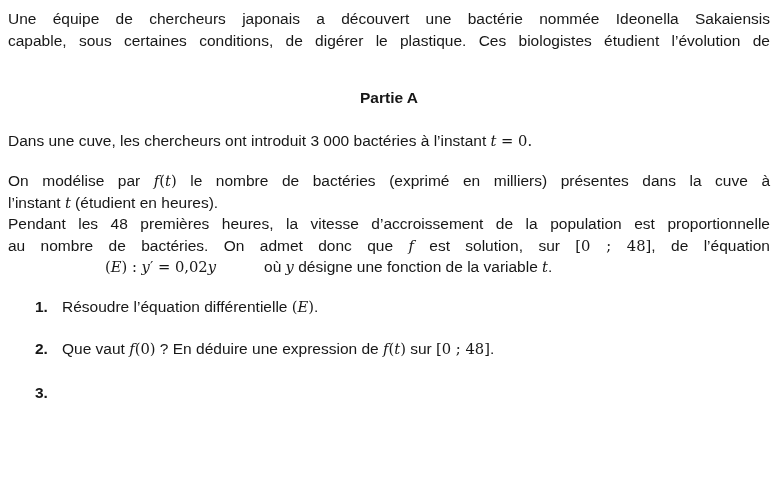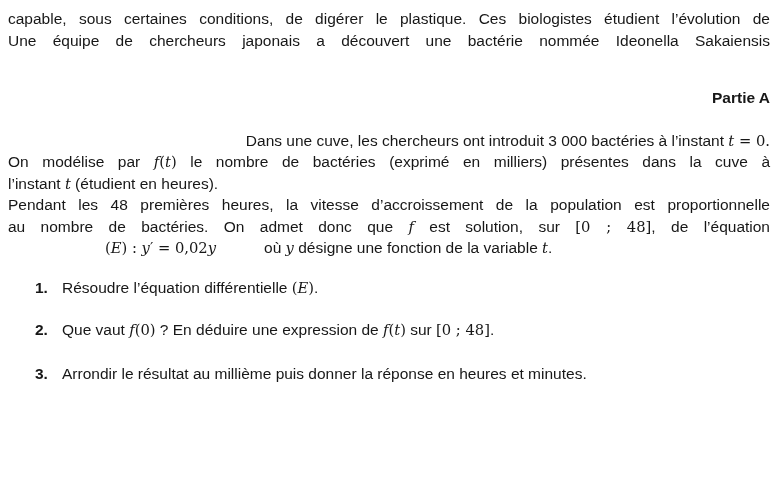--- a/index.html
+++ b/index.html
@@ -17,43 +17,43 @@
   }
   .para { margin: 0; }
   .jline { text-align: justify; text-align-last: justify; }
   .lline { text-align: left; }
   .seg-t { font-family: "Liberation Sans", sans-serif; }
   .seg-m { font-family: "DejaVu Serif", serif; font-style: italic; font-size: 0.95em; }
   .seg-r { font-family: "DejaVu Serif", serif; font-size: 0.95em; }
   .seg-gap { display: inline-block; width: 48px; }
   .heading {
     font-weight: bold;
-    text-align: right;
+    text-align: center;
     margin-top: 36px;
   }
-  .p-cuve   { margin-top: 21px; text-align: right; }
-  .p-model  { }
+  .p-cuve   { margin-top: 21px; }
+  .p-model  { margin-top: 19px; }
   .p-pendant{ }
   .equation { margin-left: 97px; }
   .q-item { display: flex; }
   .q-item.q1 { margin-top: 18px; }
   .q-item.q2 { margin-top: 21px; }
   .q-item.q3 { margin-top: 22px; }
   .q-num { flex: none; width: 27px; font-weight: bold; }
   .q-list { margin-left: 27px; }
   .q-body { flex: 1; min-width: 0; }
 </style>
 </head>
 <body>
 
 <div>
 
   <div class="para">
+    <div class="jline"><span class="seg-t">Une équipe de chercheurs japonais a découvert une bactérie nommée Ideonella Sakaiensis</span></div>
     <div class="jline"><span class="seg-t">capable, sous certaines conditions, de digérer le plastique. Ces biologistes étudient l’évolution de</span></div>
-    <div class="jline"><span class="seg-t">Une équipe de chercheurs japonais a découvert une bactérie nommée Ideonella Sakaiensis</span></div>
   </div>
 
   <div class="heading">Partie A</div>
 
   <div class="para p-cuve lline"><span class="seg-t">Dans une cuve, les chercheurs ont introduit 3&nbsp;000 bactéries à l’instant </span><span class="seg-m">t</span><span class="seg-r">&nbsp;=&nbsp;0.</span></div>
 
   <div class="para p-model">
     <div class="jline"><span class="seg-t">On modélise par </span><span class="seg-m">f</span><span class="seg-r">(</span><span class="seg-m">t</span><span class="seg-r">)</span><span class="seg-t"> le nombre de bactéries (exprimé en milliers) présentes dans la cuve à</span></div>
     <div class="lline"><span class="seg-t">l’instant </span><span class="seg-m">t</span><span class="seg-t"> (étudient en heures).</span></div>
   </div>
@@ -77,19 +77,18 @@
     <div class="q-item q2">
       <span class="q-num">2.</span>
       <div class="q-body">
         <div class="lline"><span class="seg-t">Que vaut </span><span class="seg-m">f</span><span class="seg-r">(0)</span><span class="seg-t">&nbsp;? En déduire une expression de </span><span class="seg-m">f</span><span class="seg-r">(</span><span class="seg-m">t</span><span class="seg-r">)</span><span class="seg-t"> sur </span><span class="seg-r">[0&nbsp;; 48]</span><span class="seg-t">.</span></div>
       </div>
     </div>
 
     <div class="q-item q3">
       <span class="q-num">3.</span>
       <div class="q-body">
-        <div class="lline"><span class="seg-t">Arrondir le résultat au millième puis donner la réponse en heures et minutes.</span></div>
       </div>
     </div>
 
   </div>
 
 </div>
 
 </body></html>

